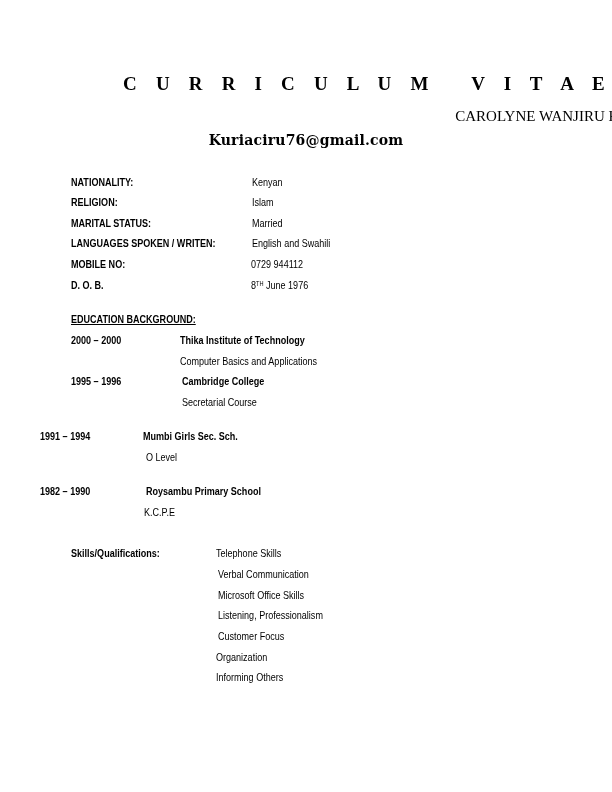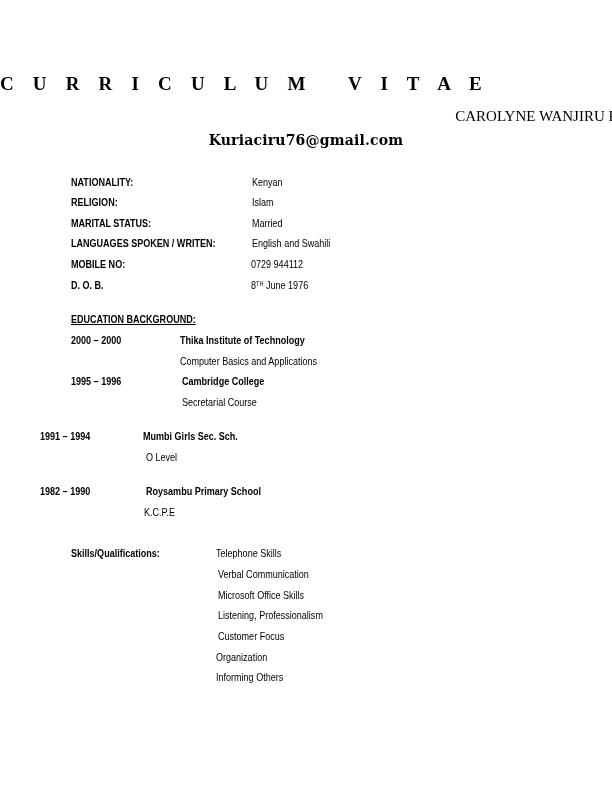--- a/index.html
+++ b/index.html
@@ -1,18 +1,18 @@
 <!DOCTYPE html>
 <html><head>
   <meta charset="utf-8">
   <style>
     html, body { margin: 0; padding: 0; background: #ffffff; }
     body { width: 612px; height: 792px; position: relative; overflow: hidden; color: #000; }
     .abs { position: absolute; white-space: nowrap; }
-    .title { font-family: "Liberation Serif", serif; font-weight: bold; font-size: 19px; letter-spacing: 7.2px; left: 0; width: 612px; text-align: left; top: 73px; }
+    .title { font-family: "Liberation Serif", serif; font-weight: bold; font-size: 19px; letter-spacing: 7.2px; left: 0; width: 612px; text-align: right; top: 73px; }
     .name { font-family: "Liberation Serif", serif; font-size: 15px; left: 0; width: 612px; text-align: right; top: 108px; margin-left: 44px; }
     .email { font-family: "DejaVu Serif", serif; font-weight: bold; font-size: 14px; left: 0; width: 612px; text-align: center; top: 132px; letter-spacing: 0.2px; }
     .lbl { font-family: "Liberation Sans", sans-serif; font-weight: bold; font-size: 10.5px; transform: scaleX(0.86); transform-origin: left top; }
     .val { font-family: "Liberation Sans", sans-serif; font-size: 10.5px; transform: scaleX(0.86); transform-origin: left top; }
     .u { text-decoration: underline; }
     sup { font-size: 6.5px; vertical-align: 3px; }
   </style>
 </head>
 <body>
 

